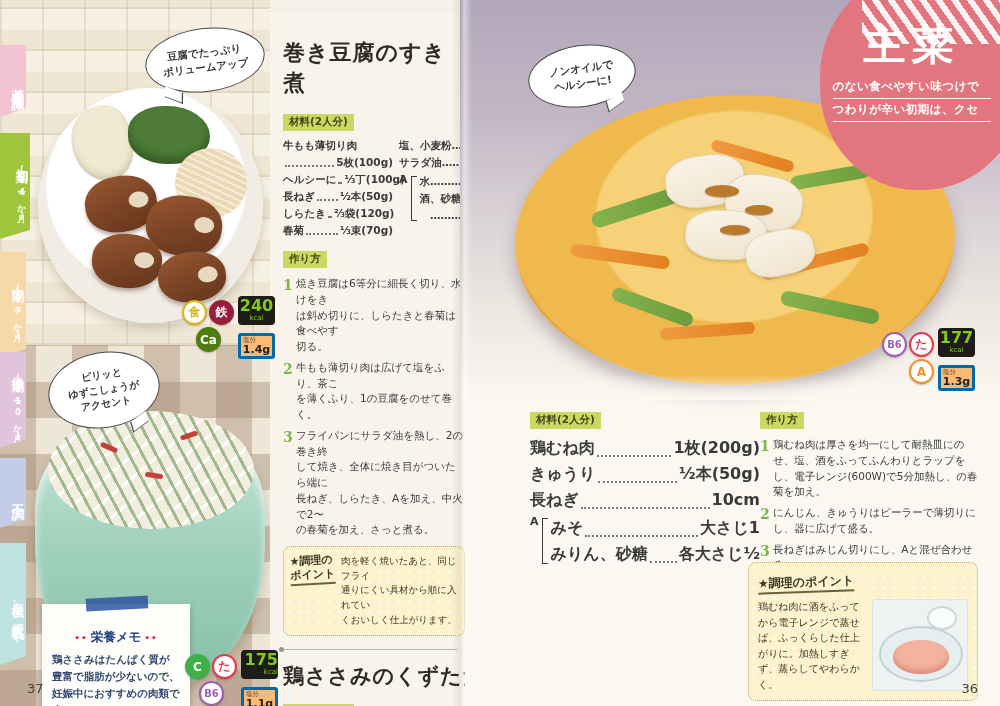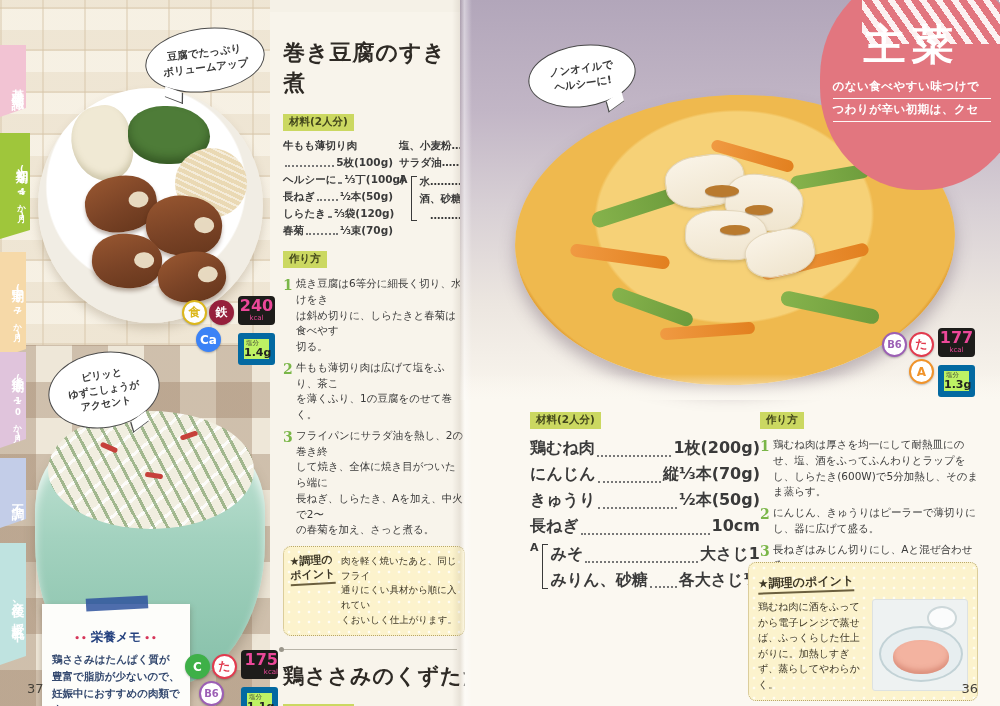--- a/index.html
+++ b/index.html
@@ -73,24 +73,24 @@
     border-right:1.5px solid #4a4a4a; border-bottom:1.5px solid #4a4a4a; }
   .bubble.tail-l:after { left:14%; bottom:-7px; transform:skew(35deg) rotate(40deg); }
   .bubble.tail-r:after { right:16%; bottom:-7px; transform:skew(-35deg) rotate(50deg); }
 
   
   .badges { position:absolute; width:94px; height:62px; z-index:4; }
   .nutri { position:absolute; width:25px; height:25px; border-radius:50%; display:flex; align-items:center; justify-content:center;
     font-size:12px; font-weight:bold; box-shadow:0 1px 2px rgba(0,0,0,.25); }
   .n-fill { color:#fff; }
   .n-ring { background:#fff; border:2.5px solid currentColor; }
-  .kcalbox { position:absolute; width:37px; background:#1d1c1a; color:#ec4899; border-radius:4px; text-align:center; padding:2px 0 3px; }
+  .kcalbox { position:absolute; width:37px; background:#1d1c1a; color:#84cc16; border-radius:4px; text-align:center; padding:2px 0 3px; }
   .kcal-num { display:block; font-size:16px; font-weight:bold; line-height:1.05; }
   .kcal-unit { display:block; font-size:7px; line-height:1; }
-  .saltbox { position:absolute; width:37px; background:#bef264; border:6px solid #0369a1; border-radius:3px; text-align:center; padding:1px 0; line-height:1; }
+  .saltbox { position:absolute; width:37px; background:#fdba74; border:3px solid #0369a1; border-radius:3px; text-align:center; padding:1px 0; line-height:1; }
   .salt-label { display:block; font-size:6.5px; text-align:left; padding-left:2px; color:#333; }
   .salt-val { display:block; font-size:11px; font-weight:bold; color:#222; }
 
   
   .rtitle { font-family:"DejaVu Serif","Liberation Serif",serif; font-weight:bold; color:#2e2a25; letter-spacing:1px; }
   .rtitle.t1 { font-size:22px; margin-bottom:12px; }
   .rtitle.t2 { font-size:21px; margin-bottom:10px; white-space:nowrap; }
   .seclabel { display:inline-block; background:#cbd861; color:#42461c; font-size:10.5px; font-weight:bold; padding:1px 6px 2px; margin-bottom:6px; }
   .ingcols { display:flex; width:215px; }
   .ingL { width:110px; flex:none; }
@@ -190,21 +190,21 @@
       </div>
     <div class="roll" style="left:128px;top:204px;width:68px;height:50px;transform:rotate(-6deg);">
         <span class="tofu"></span>
       </div>
   </div>
   <div class="bubble tail-l pre" style="left:145px;top:28px;width:120px;height:64px;transform:rotate(-7deg);">豆腐でたっぷり
 ボリュームアップ</div>
   <div class="badges" style="left:182px;top:296px;">
     <span class="nutri n-ring" style="left:0;top:4px;color:#dcb71c;">食</span>
     <span class="nutri n-fill" style="left:27px;top:4px;background:#96203c;">鉄</span>
-    <span class="nutri n-fill" style="left:14px;top:31px;background:#3b82f6;">Ca</span>
+    <span class="nutri n-fill" style="left:14px;top:31px;background:#4d7c0f;">Ca</span>
     <div class="kcalbox" style="left:56px;top:0;">
       <span class="kcal-num">240</span>
       <span class="kcal-unit">kcal</span>
       </div>
     <div class="saltbox" style="left:56px;top:37px;">
       <span class="salt-label">塩分</span>
       <span class="salt-val">1.4g</span>
       </div>
   </div>
 
@@ -379,25 +379,20 @@
   <div class="recipe3 r3">
     <div class="r3cols">
       <div class="r3L">
         <span class="seclabel">材料(2人分)</span>
         <div class="irow">
             <span class="iname">鶏むね肉</span>
             <span class="ldr"></span>
             <span class="iamt">1枚(200g)</span>
           </div>
         <div class="irow">
-            <span class="iname">にんじん</span>
-            <span class="ldr"></span>
-            <span class="iamt">縦⅓本(70g)</span>
-          </div>
-        <div class="irow">
             <span class="iname">きゅうり</span>
             <span class="ldr"></span>
             <span class="iamt">½本(50g)</span>
           </div>
         <div class="irow">
             <span class="iname">長ねぎ</span>
             <span class="ldr"></span>
             <span class="iamt">10cm</span>
           </div>
         <div class="agroup">
@@ -415,21 +410,21 @@
                 <span class="iamt">各大さじ½</span>
               </div>
           </div>
         </div>
       </div>
       <div class="r3R">
         <span class="seclabel">作り方</span>
         <div class="steps">
           <div class="step">
               <span class="snum">1</span>
-              <span class="stext">鶏むね肉は厚さを均一にして耐熱皿にのせ、塩、酒をふってふんわりとラップをし、しらたき(600W)で5分加熱し、そのまま蒸らす。</span>
+              <span class="stext">鶏むね肉は厚さを均一にして耐熱皿にのせ、塩、酒をふってふんわりとラップをし、電子レンジ(600W)で5分加熱し、の春菊を加え。</span>
             </div>
           <div class="step">
               <span class="snum">2</span>
               <span class="stext">にんじん、きゅうりはピーラーで薄切りにし、器に広げて盛る。</span>
             </div>
           <div class="step">
               <span class="snum">3</span>
               <span class="stext">長ねぎはみじん切りにし、Aと混ぜ合わせる。</span>
             </div>
           <div class="step">

